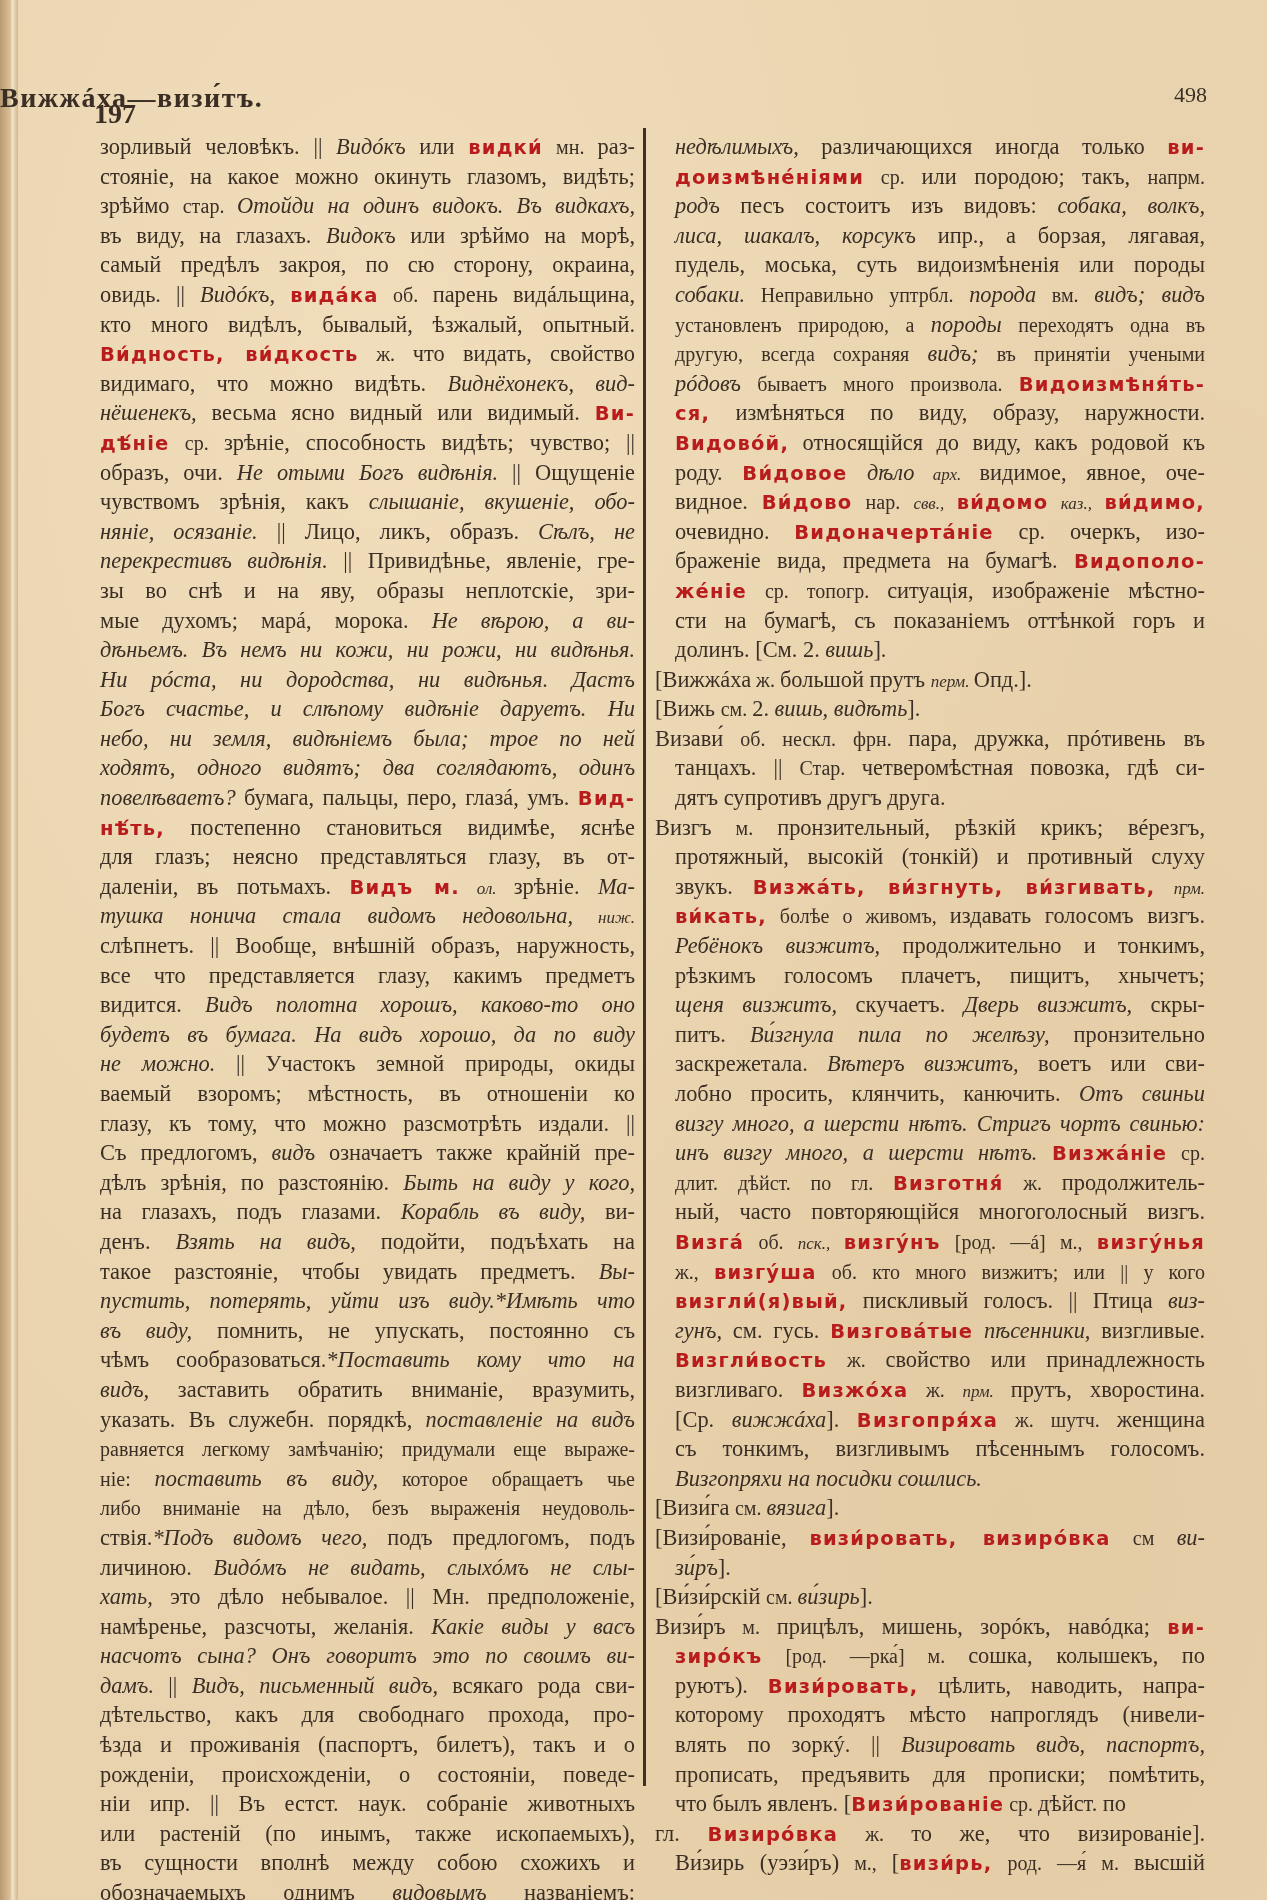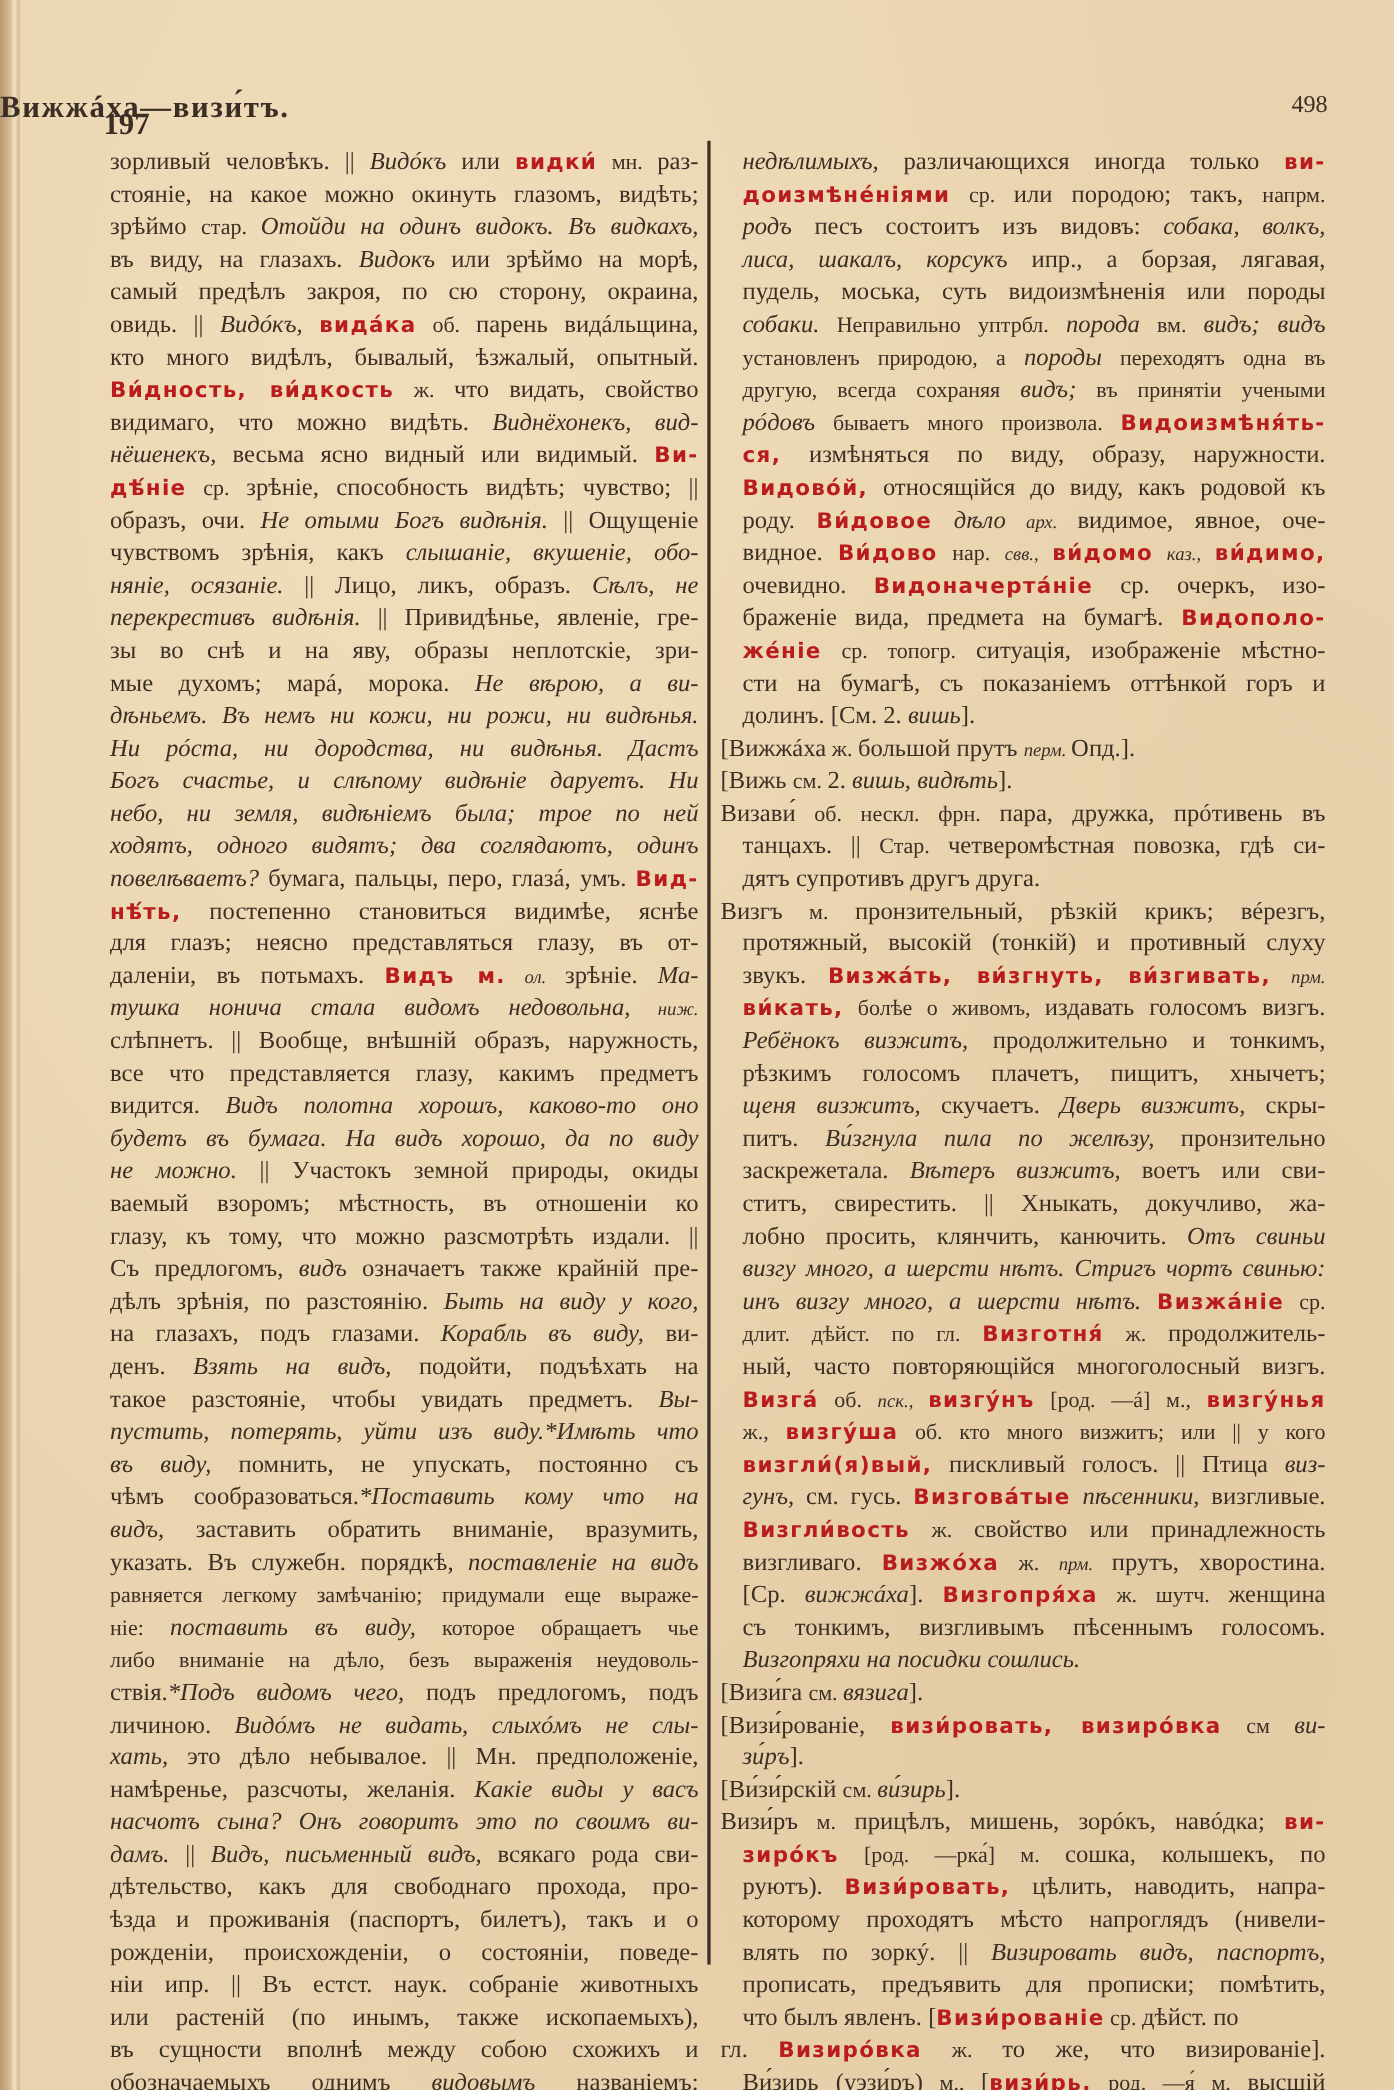--- a/index.html
+++ b/index.html
@@ -146,21 +146,20 @@
     <div class="line indent last"><span>дятъ супротивъ другъ друга.</span></div>
     <div class="line"><span>Визгъ</span><span class="seg-s"> м. </span><span>пронзительный, рѣзкій крикъ; вéрезгъ,</span></div>
     <div class="line indent"><span>протяжный, высокій (тонкій) и противный слуху</span></div>
     <div class="line indent"><span>звукъ. </span><span class="seg-b">Визжáть, ви́згнуть, ви́згивать,</span><span class="seg-si"> прм.</span></div>
     <div class="line indent"><span class="seg-b">ви́кать,</span><span class="seg-s"> болѣе о живомъ, </span><span>издавать голосомъ визгъ.</span></div>
     <div class="line indent"><span class="seg-i">Ребёнокъ визжитъ,</span><span> продолжительно и тонкимъ,</span></div>
     <div class="line indent"><span>рѣзкимъ голосомъ плачетъ, пищитъ, хнычетъ;</span></div>
     <div class="line indent"><span class="seg-i">щеня визжитъ,</span><span> скучаетъ. </span><span class="seg-i">Дверь визжитъ,</span><span> скры-</span></div>
     <div class="line indent"><span>питъ. </span><span class="seg-i">Ви́згнула пила по желѣзу,</span><span> пронзительно</span></div>
     <div class="line indent"><span>заскрежетала. </span><span class="seg-i">Вѣтеръ визжитъ,</span><span> воетъ или сви-</span></div>
-    <div class="line indent"><span>ститъ, свирестить. || Хныкать, докучливо, жа-</span></div>
     <div class="line indent"><span>лобно просить, клянчить, канючить. </span><span class="seg-i">Отъ свиньи</span></div>
     <div class="line indent"><span class="seg-i">визгу много, а шерсти нѣтъ. Стригъ чортъ свинью:</span></div>
     <div class="line indent"><span class="seg-i">инъ визгу много, а шерсти нѣтъ.</span><span> </span><span class="seg-b">Визжáніе</span><span class="seg-s"> ср.</span></div>
     <div class="line indent"><span class="seg-s">длит. дѣйст. по гл. </span><span class="seg-b">Визготня́</span><span class="seg-s"> ж. </span><span>продолжитель-</span></div>
     <div class="line indent"><span>ный, часто повторяющійся многоголосный визгъ.</span></div>
     <div class="line indent"><span class="seg-b">Визгá</span><span class="seg-s"> об. </span><span class="seg-si">пск., </span><span class="seg-b">визгýнъ</span><span class="seg-s"> [род. —á] м., </span><span class="seg-b">визгýнья</span></div>
     <div class="line indent"><span class="seg-s">ж., </span><span class="seg-b">визгýша</span><span class="seg-s"> об. кто много визжитъ; или || у кого</span></div>
     <div class="line indent"><span class="seg-b">визгли́(я)вый,</span><span> пискливый голосъ. || Птица </span><span class="seg-i">виз-</span></div>
     <div class="line indent"><span class="seg-i">гунъ,</span><span> см. гусь. </span><span class="seg-b">Визговáтые</span><span class="seg-i"> пѣсенники,</span><span> визгливые.</span></div>
     <div class="line indent"><span class="seg-b">Визгли́вость</span><span class="seg-s"> ж. </span><span>свойство или принадлежность</span></div>

